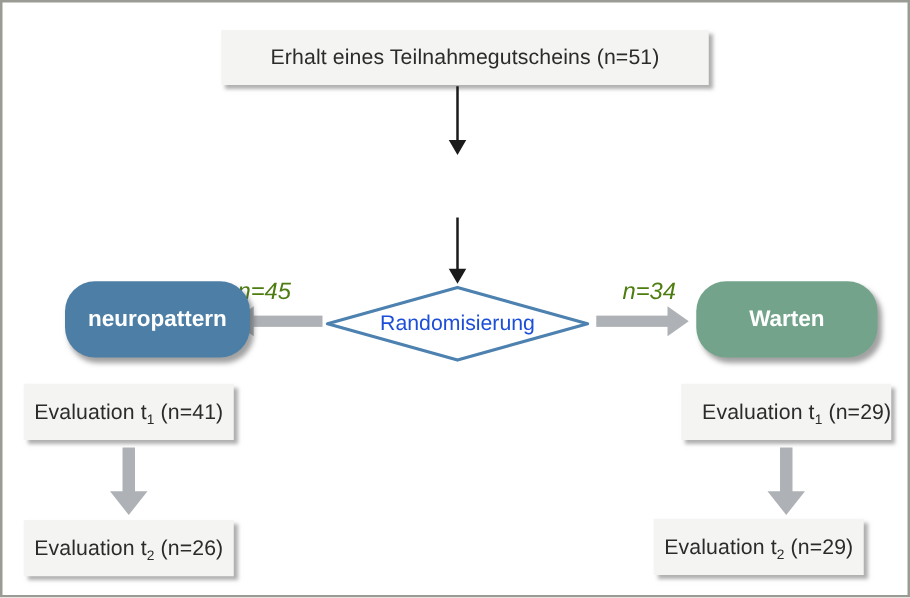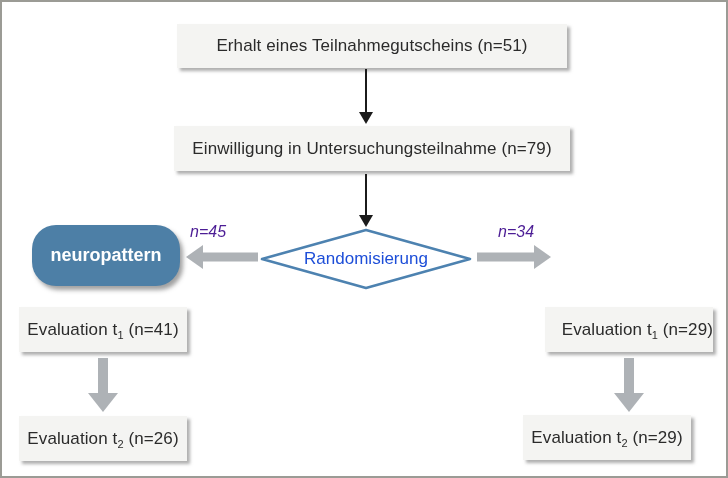--- a/index.html
+++ b/index.html
@@ -24,21 +24,21 @@
   }
   sub{font-size:11px;line-height:0;}
   
   .armbox{
     position:absolute;
     border-radius:24px;
     display:flex;align-items:center;justify-content:center;
     color:#ffffff;font-weight:bold;font-size:18px;
     box-shadow:3px 4px 4px rgba(70,70,70,0.5);
   }
-  .arm-left{background:var(--arm-left-bg,#4d7fa6);}
+  .arm-left{background:var(--arm-left-bg,#4d7fa6);margin-left:20px;}
   .arm-right{background:var(--arm-right-bg,#73a48b);}
   
   .barrow{position:absolute;width:16px;}
   .barrow .line{position:absolute;left:50%;transform:translateX(-50%);top:0;bottom:11px;width:2px;background:#1b1b1b;}
   .barrow .head{position:absolute;bottom:0;left:50%;transform:translateX(-50%);width:0;height:0;
     border-left:7px solid transparent;border-right:7px solid transparent;border-top:12px solid #1b1b1b;}
   
   .garrow-h{position:absolute;height:24px;}
   .garrow-h .body{position:absolute;top:50%;transform:translateY(-50%);height:9px;background:var(--arrow-gray,#aeb2b6);}
   .garrow-h.left .body{left:15px;right:0;}
@@ -56,41 +56,38 @@
   .diamond-wrap{position:absolute;left:257px;top:225px;width:214px;height:64px;}
   .diamond-wrap svg{display:block;}
   .diamond-label{
     position:absolute;inset:0;
     display:flex;align-items:center;justify-content:center;
     font-size:17px;color:#1d4ed8;
   }
   .nlabel{
     position:absolute;
     font-style:italic;
-    font-size:16px;color:#4c1d95;
+    font-size:19px;color:#4d7c0f;
     white-space:nowrap;
   }
 </style>
 </head>
 <body>
 
 <div class="frame">
 
   <div class="pbox" style="left:175px;top:22px;width:390px;height:44px;">
     <span>Erhalt eines Teilnahmegutscheins (n=51)</span>
   </div>
 
   <div class="barrow" style="left:356px;top:67px;height:55px;">
     <div class="line"></div>
     <div class="head"></div>
   </div>
 
-  <div class="pbox" style="left:172px;top:124px;width:396px;height:45px;">
-    <span>Einwilligung in Untersuchungsteilnahme (n=79)</span>
-  </div>
 
   <div class="barrow" style="left:356px;top:172px;height:53px;">
     <div class="line"></div>
     <div class="head"></div>
   </div>
 
   <div class="diamond-wrap">
     <svg width="214" height="64" viewBox="0 0 214 64">
       <polygon points="3,32 107,3 211,32 107,61" fill="#ffffff" stroke="#4d82b0" stroke-width="2.6" stroke-linejoin="round"></polygon>
     </svg>
@@ -106,20 +103,23 @@
   <div class="nlabel" style="left:496px;top:221px;">n=34</div>
   <div class="garrow-h right" style="left:475px;top:243px;width:74px;">
     <div class="body"></div>
     <div class="head"></div>
   </div>
 
   <div class="armbox arm-left" style="left:30px;top:223px;width:148px;height:61px;">
     <span>neuropattern</span>
   </div>
 
+  <div class="armbox arm-right" style="left:555px;top:223px;width:145px;height:61px;">
+    <span>Warten</span>
+  </div>
 
   <div class="pbox" style="left:17px;top:305px;width:168px;height:45px;">
     <span><span>Evaluation t</span><sub>1</sub><span> (n=41)</span></span>
   </div>
 
   <div class="garrow-v" style="left:86px;top:356px;height:54px;">
     <div class="body"></div>
     <div class="head"></div>
   </div>
 

